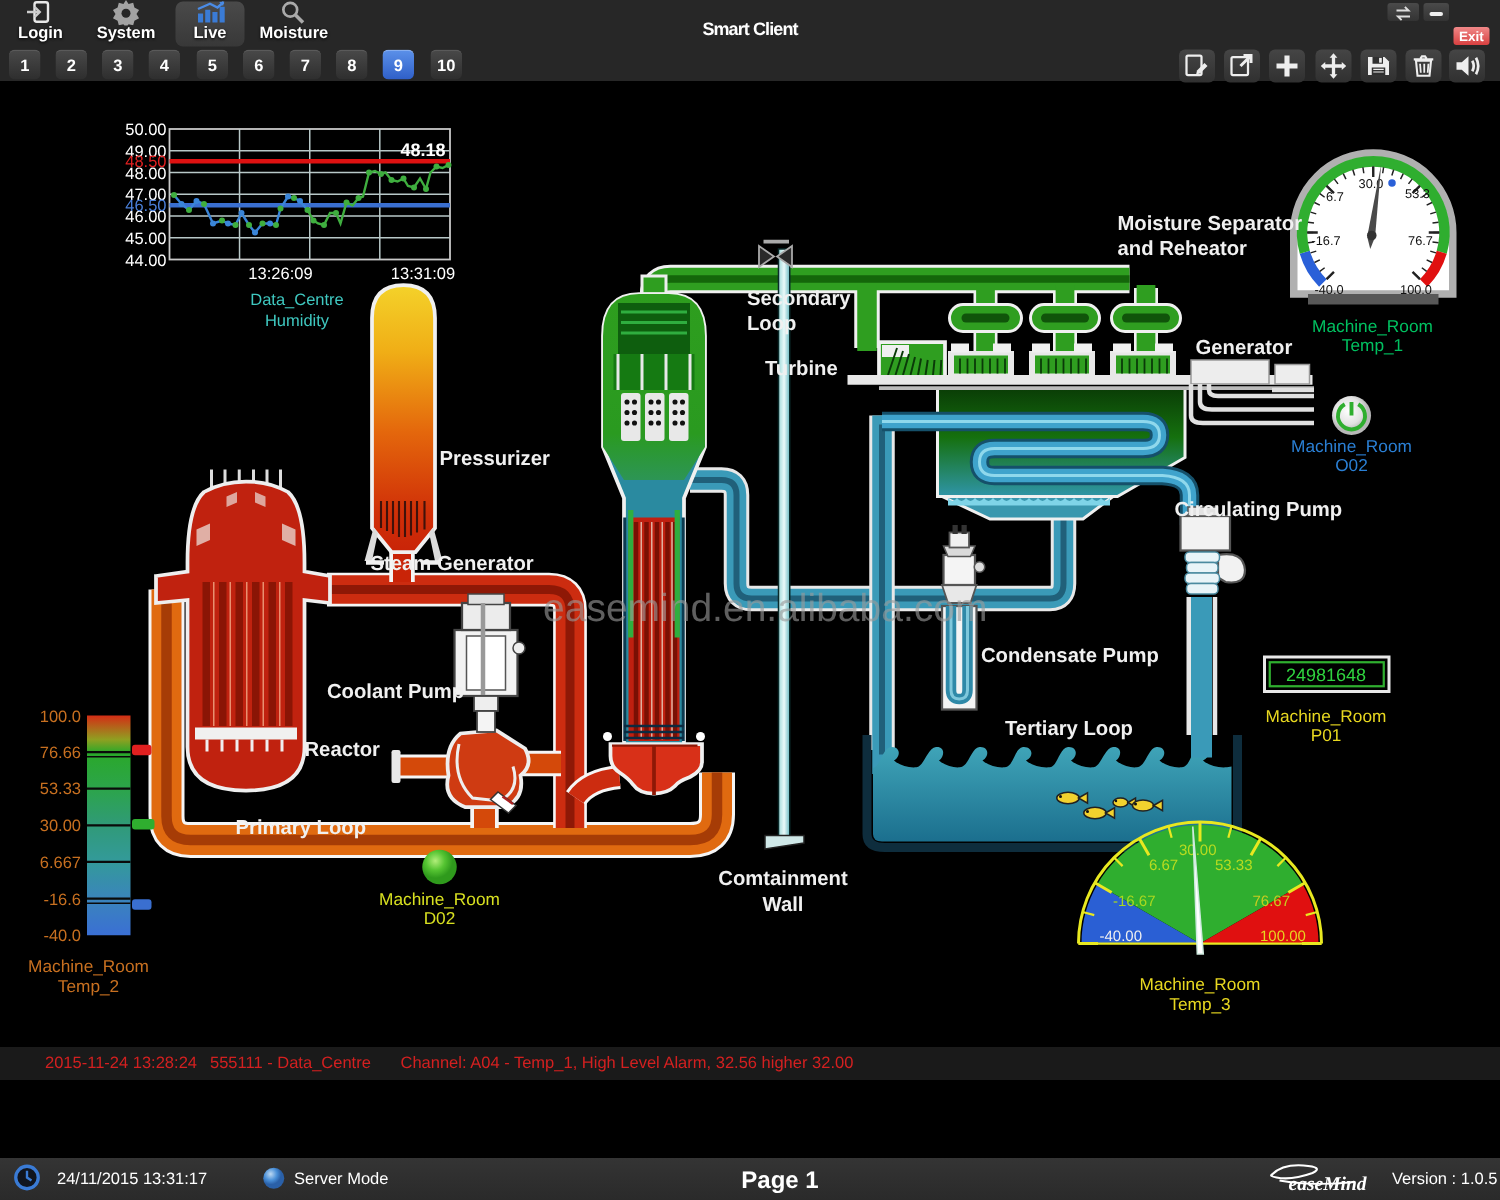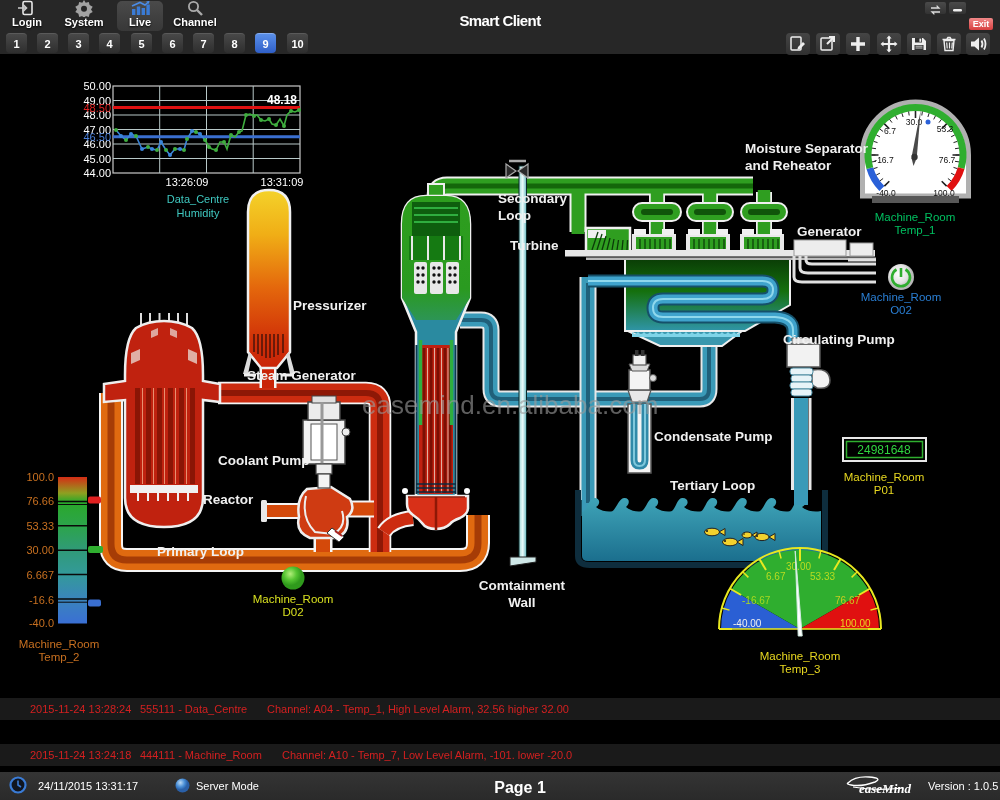--- a/index.html
+++ b/index.html
@@ -1,20 +1,20 @@
 <!DOCTYPE html>
 <html><head><meta charset="utf-8">
 <style>
 html,body{margin:0;padding:0;background:#000;}
 #app{position:relative;width:1000px;height:800px;background:#000;overflow:hidden;font-family:"Liberation Sans",sans-serif;}
 #topbar{position:absolute;left:0;top:0;width:1000px;height:54px;background:#272727;}
 .menuitem{position:absolute;top:0;text-align:center;color:#fff;font-weight:bold;font-size:11px;}
 .menuitem .lbl{position:absolute;left:0;right:0;top:16px;text-shadow:0 1px 2px #000;text-align:center;}
 #livebg{position:absolute;left:117px;top:1px;width:46px;height:30px;background:linear-gradient(#4a4a4a,#383838);border-radius:5px;}
-#title{position:absolute;left:400px;top:12px;width:200px;text-align:center;color:#fff;font-weight:bold;font-size:15px;letter-spacing:-0.6px;font-family:"Liberation Sans",sans-serif;}
+#title{position:absolute;left:400px;top:12px;width:200px;text-align:center;color:#fff;font-weight:bold;font-size:12px;letter-spacing:-0.6px;font-family:"Liberation Sans",sans-serif;}
 .tab{position:absolute;top:33px;width:21px;height:20px;border-radius:4px;background:linear-gradient(#484848,#2e2e2e);border-top:1px solid #5a5a5a;color:#fff;font-weight:bold;font-size:11px;text-align:center;line-height:20px;box-sizing:border-box;}
 .tab.sel{background:linear-gradient(#5a8fe8,#2f5fc8);border-top:1px solid #86aef0;}
 .ricon{position:absolute;top:33px;width:24px;height:22px;border-radius:4px;background:linear-gradient(#454545,#303030);}
 .winbtn{position:absolute;top:2px;height:12px;border-radius:2px;background:linear-gradient(#4a4a4a,#333);}
 #exitbtn{background:linear-gradient(#f08888,#d84040);color:#fff;font-size:9px;font-weight:bold;text-align:center;line-height:12px;margin-top:16px;}
 #alarms{position:absolute;left:0;top:698px;width:1000px;height:68px;font-size:11px;color:#d32020;text-align:right;}
 .arow{position:absolute;left:0;width:1000px;height:22px;line-height:22px;white-space:pre;}
 .arow span{position:absolute;top:0;}
 #statusbar{position:absolute;left:0;top:772px;width:1000px;height:28px;background:linear-gradient(#343434,#2a2a2a);color:#fff;font-size:11px;}
 #statusbar .s{position:absolute;top:8px;}
@@ -609,21 +609,21 @@
             <rect x="18.8" y="6.5" width="3.4" height="8.5"></rect>
             <rect x="23.6" y="8" width="3.4" height="7"></rect>
             <rect x="28.4" y="4.5" width="3.4" height="10.5"></rect>
           </g>
           <path d="M14,6 L22,2.5 L27,5 L31,1.5" stroke="#4a8be5" stroke-width="1.6" fill="none"></path>
           <path d="M31.5,1 l-3.4,.4 2.6,2.6 Z" fill="#4a8be5"></path>
         </svg><div class="lbl">Live</div></div>
 <div class="menuitem" style="left:173px;width:44px"><svg width="44" height="17" viewBox="0 0 44 17">
           <circle cx="20.5" cy="6.5" r="4.6" stroke="#aaa" stroke-width="1.8" fill="none"></circle>
           <path d="M24,10 l5,5" stroke="#aaa" stroke-width="2.4"></path>
-        </svg><div class="lbl">Channel</div></div>
+        </svg><div class="lbl">Moisture</div></div>
 <div id="title">Smart Client</div>
 <div class="winbtn" style="left:925px;width:21px"><svg width="21" height="12" viewBox="0 0 21 12">
           <g stroke="#ddd" stroke-width="1.3" fill="none">
             <path d="M6,4 h8 l-2.4,-2.4 M15,8 h-8 l2.4,2.4"></path>
           </g>
         </svg></div>
 <div class="winbtn" style="left:949px;width:17px"><svg width="17" height="12" viewBox="0 0 17 12">
           <rect x="4" y="5" width="9" height="2.6" rx="1.3" fill="#eee"></rect>
         </svg></div>
 <div class="winbtn" id="exitbtn" style="left:969px;width:24px">Exit</div>
@@ -666,21 +666,20 @@
           <path d="M5.5,6.5 h13 M10,6 l1,-1.5 h2 l1,1.5" stroke="#eee" stroke-width="1.5" fill="none"></path>
           <path d="M9.7,9.5 l.5,6 m2.3,-6 v6 m2.8,-6 l-.5,6" stroke="#eee" stroke-width="1.2"></path>
         </svg></div>
 <div class="ricon" style="left:966px"><svg width="24" height="22" viewBox="0 0 24 22">
           <path d="M5,8.5 h3.5 L13,4.5 v13 L8.5,13.5 H5 Z" fill="#eee"></path>
           <path d="M15.5,7.5 q2,3.5 0,7 M18,5.5 q3,5.5 0,11" stroke="#eee" stroke-width="1.8" fill="none"></path>
         </svg></div>
 </div>
 <div id="alarms">
 <div class="arow" style="top:0;background:#1a1a1a"><span style="left:30px">2015-11-24 13:28:24</span><span style="left:140px">555111 - Data_Centre</span><span style="left:267px">Channel: A04 - Temp_1, High Level Alarm, 32.56 higher 32.00</span></div>
-<div class="arow" style="top:46px;background:#1a1a1a"><span style="left:30px">2015-11-24 13:24:18</span><span style="left:140px">444111 - Machine_Room</span><span style="left:282px">Channel: A10 - Temp_7, Low Level Alarm, -101. lower -20.0</span></div>
 </div>
 <div id="statusbar">
 <svg class="s" style="left:9px;top:4px" width="18" height="18" viewBox="0 0 18 18">
         <circle cx="9" cy="9" r="7.5" fill="#10151f" stroke="#3a7bd5" stroke-width="2.2"></circle>
         <path d="M9,4.5 V9 L12,11" stroke="#3a7bd5" stroke-width="1.6" fill="none"></path>
       </svg>
 <span class="s" style="left:38px">24/11/2015 13:31:17</span>
 <svg class="s" style="left:175px;top:6px" width="15" height="15" viewBox="0 0 15 15">
         <defs>
           <radialGradient id="sbg" cx="35%" cy="30%">

